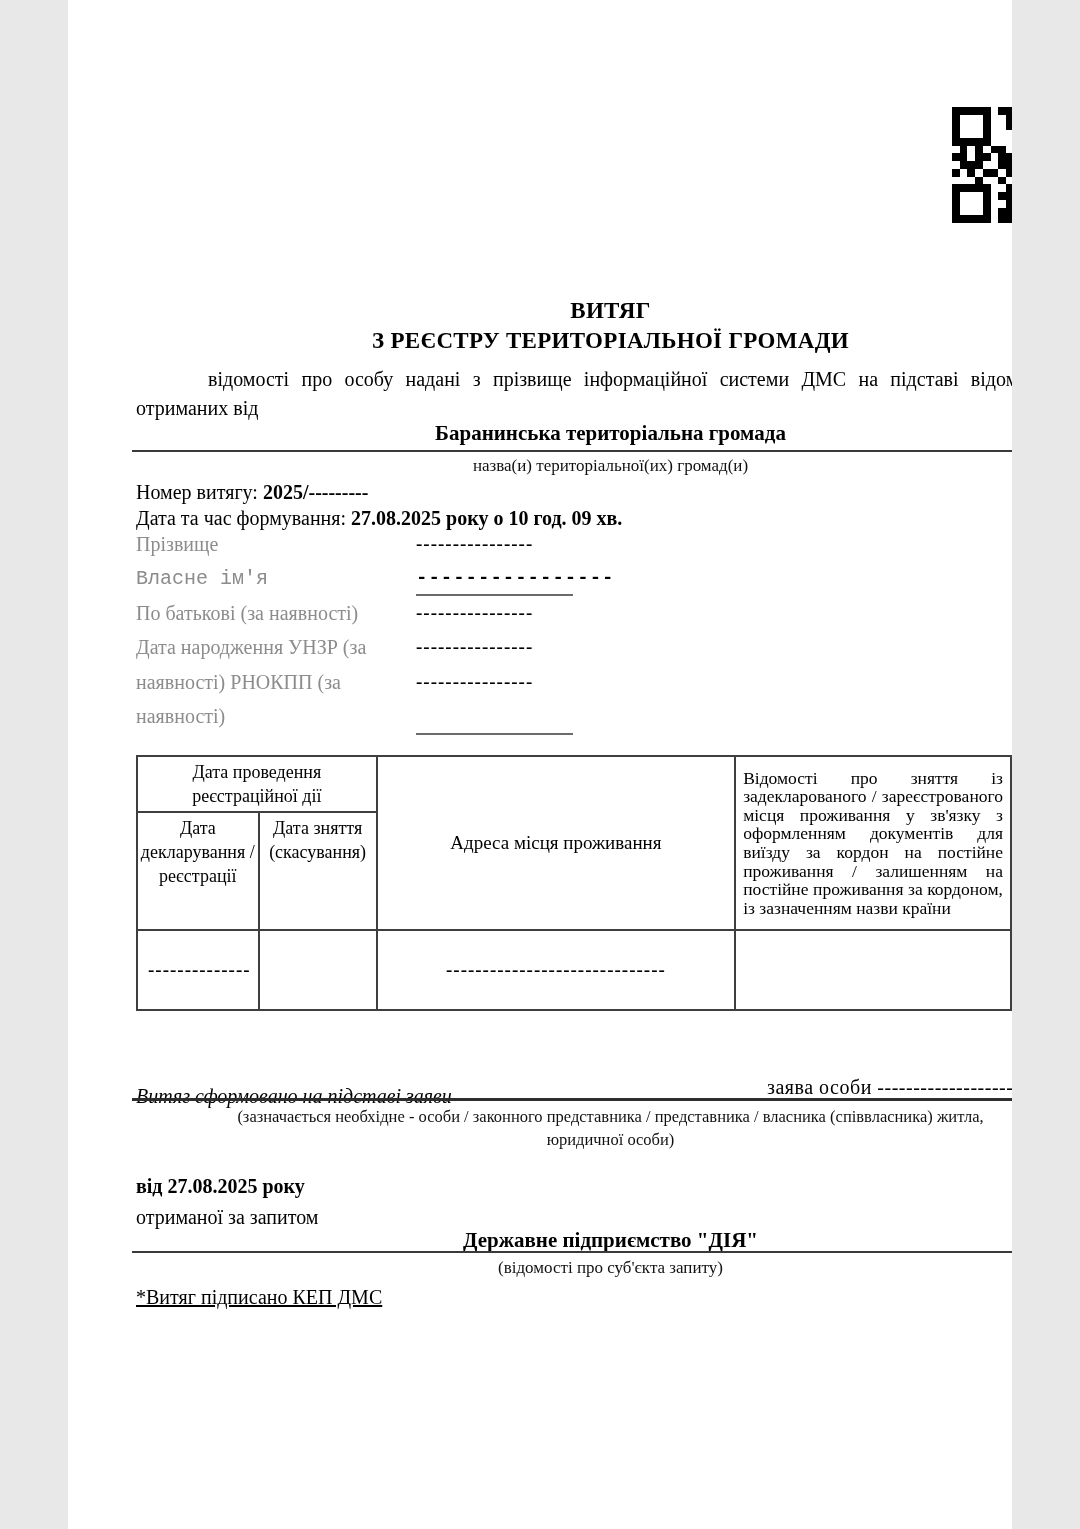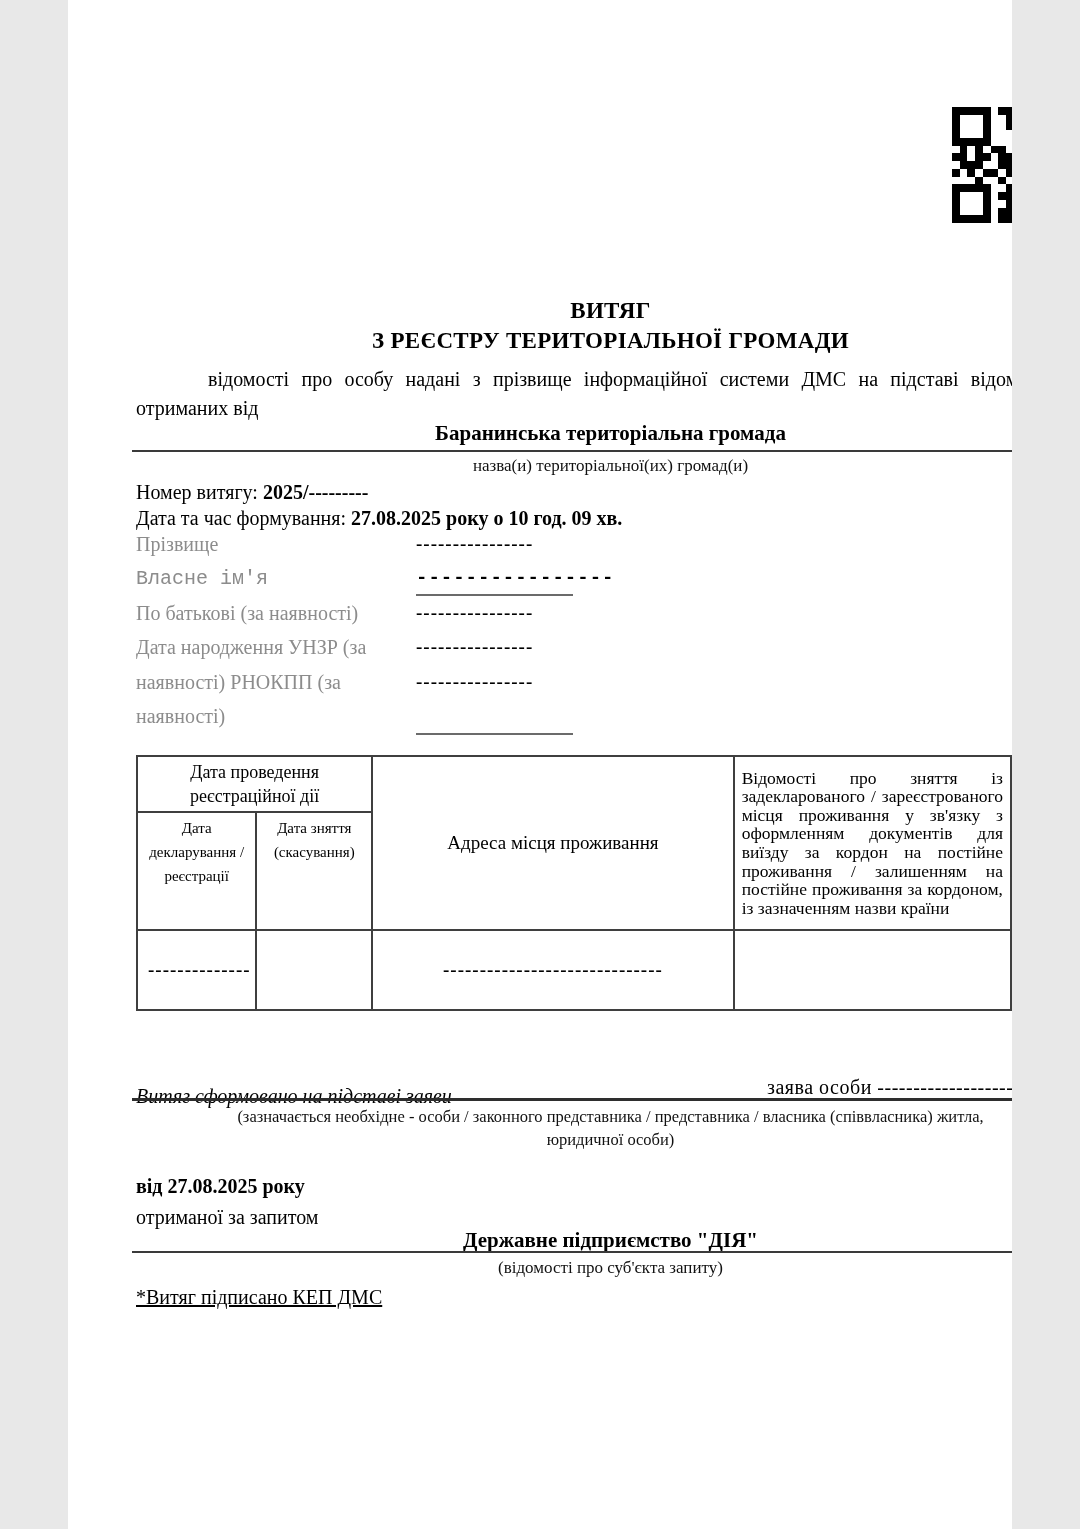--- a/index.html
+++ b/index.html
@@ -44,21 +44,21 @@
   .flabel{position:absolute;left:0;top:0;color:#8c8c8c;}
   .fvalue{position:absolute;left:280px;top:0;font-weight:bold;font-size:19px;letter-spacing:1px;}
   .f1{top:533px;}.f2{top:567px;font-family:Liberation Mono, monospace;}.f3{top:602px;}.f4{top:636px;}.f5{top:671px;}.f6{top:705px;}
   .fline{left:348px;width:157px;height:2px;background:#6b6b6b;}
   .fl1{top:594px;}
   .fl2{top:733px;}
   
   .regtable{left:68px;top:755px;border-collapse:collapse;table-layout:fixed;}
   .regtable td{border:2px solid #3f3f3f;vertical-align:top;overflow:hidden;}
   .t-merged{height:50px;text-align:center;font-size:18px;line-height:24px;padding-top:3px;}
-  .t-sub{height:112px;text-align:center;font-size:15px;line-height:24px;padding-top:3px;}
+  .t-sub{height:112px;text-align:center;font-size:18px;line-height:24px;padding-top:3px;}
   .t-address{vertical-align:middle !important;text-align:center;font-size:19px;}
   .t-info{vertical-align:middle !important;font-size:17.5px;line-height:18.6px;text-align:justify;padding:4px 7px;}
   .t-c1{height:76px;vertical-align:middle !important;padding-left:10px;font-weight:bold;font-size:19px;letter-spacing:1px;}
   .t-c2{vertical-align:middle !important;}
   .t-c3{vertical-align:middle !important;text-align:center;font-weight:bold;font-size:19px;letter-spacing:1px;}
   .t-c4{vertical-align:middle !important;}
   
   .ft{left:68px;font-size:20px;line-height:25px;}
   .ft1{top:1084px;font-style:italic;}
   .app{left:68px;top:1076px;width:949px;text-align:right;font-weight:normal;font-size:20px;letter-spacing:.5px;}

